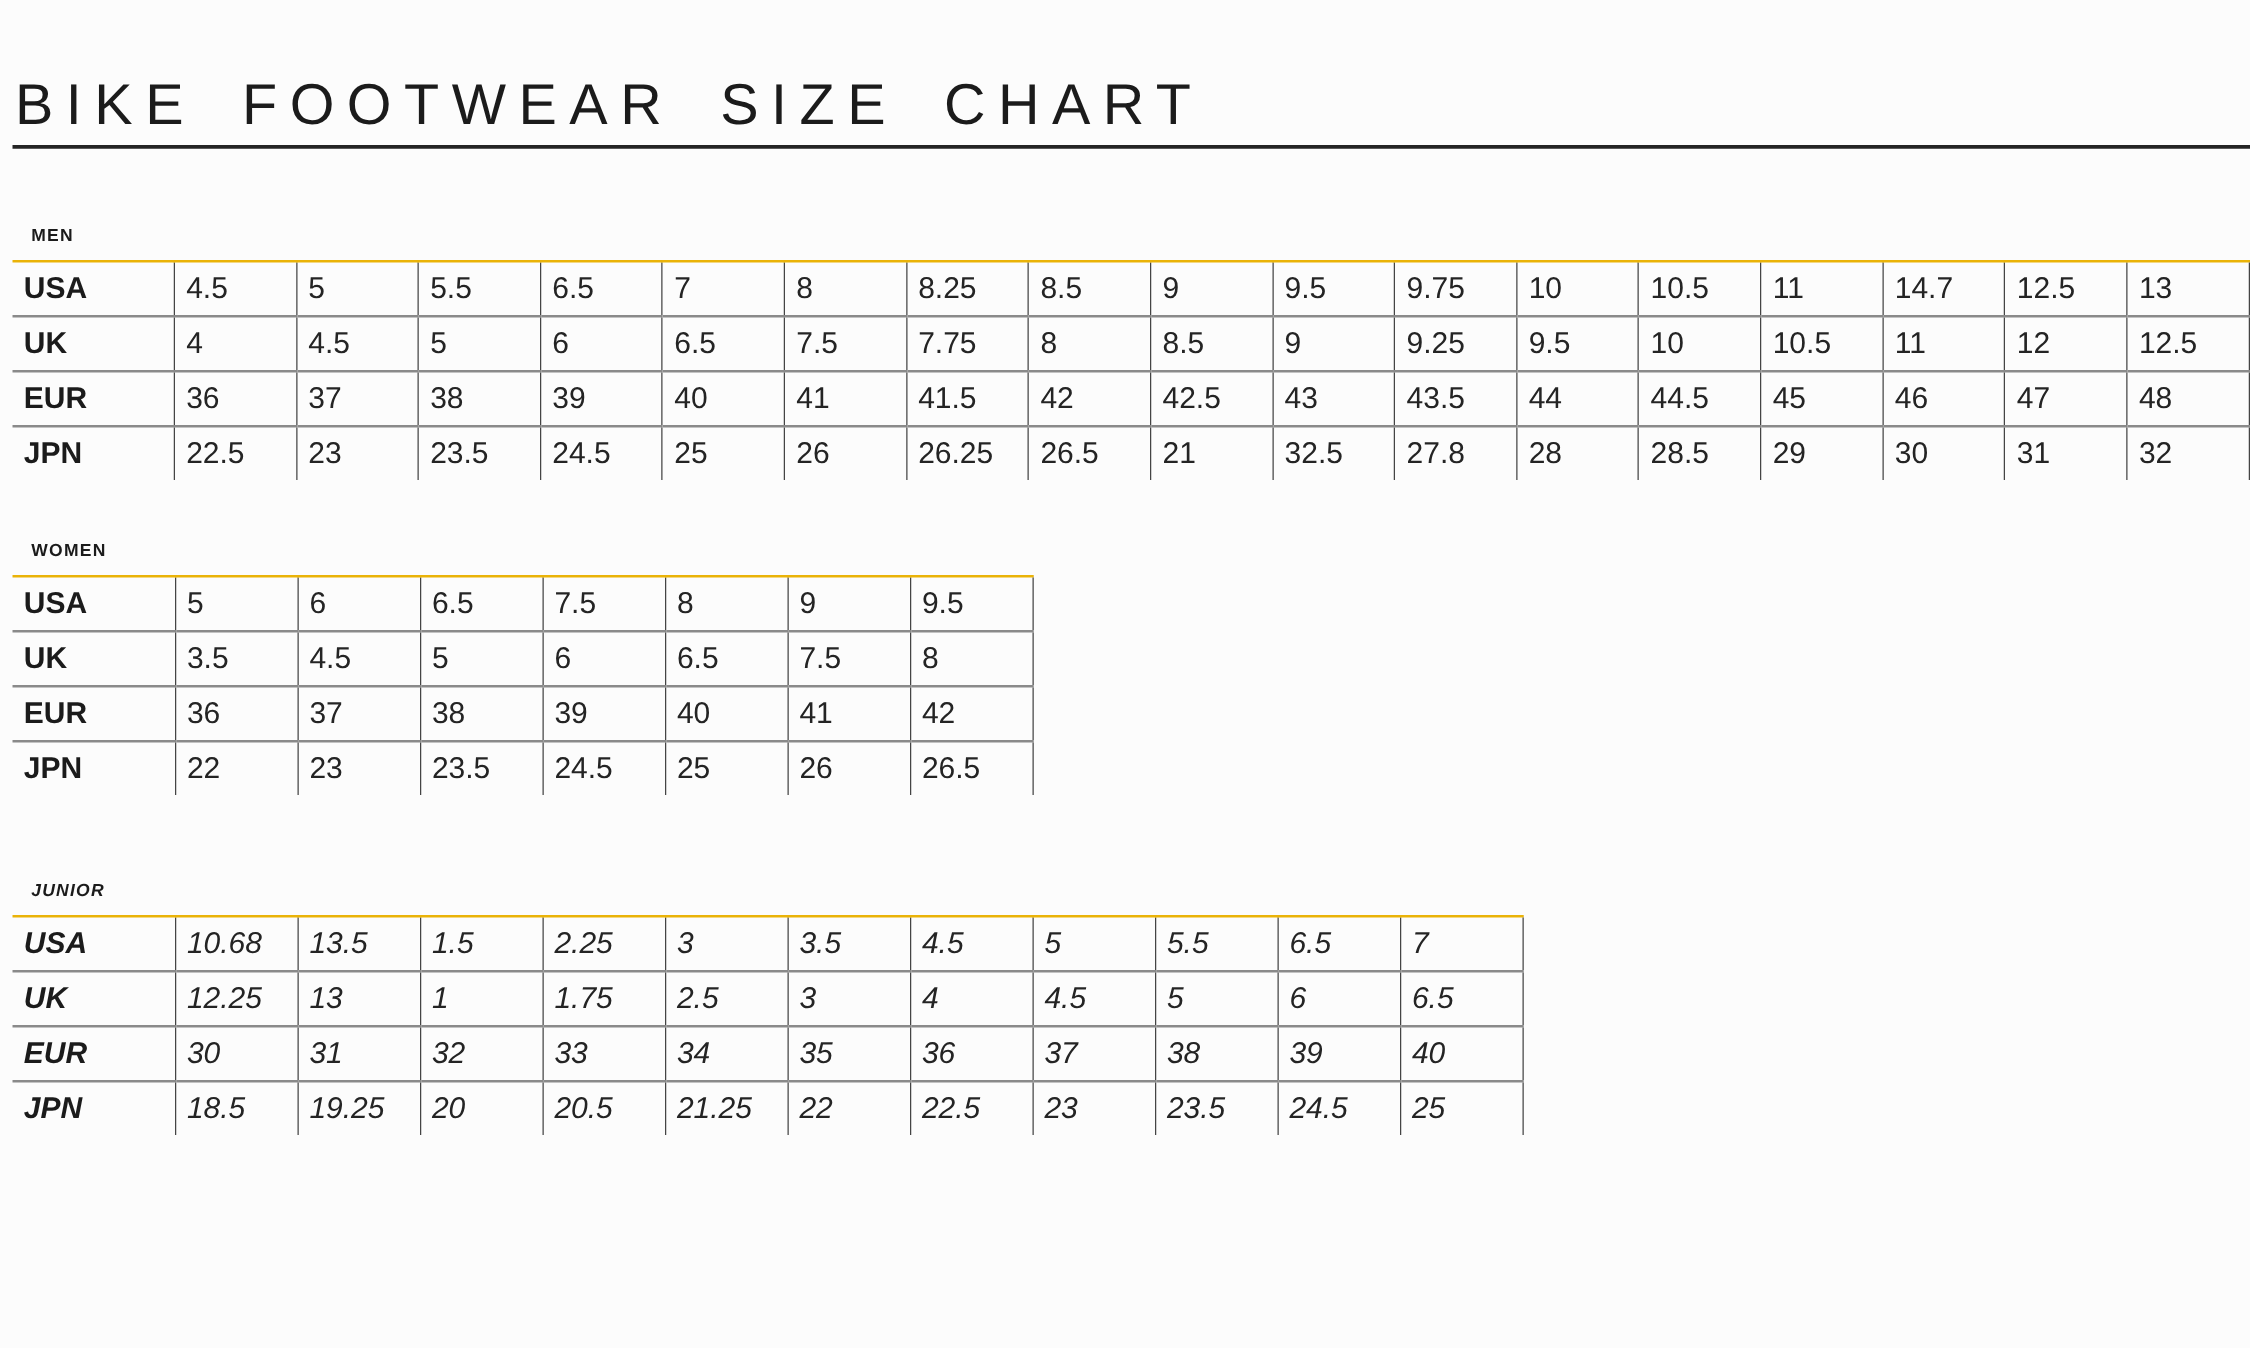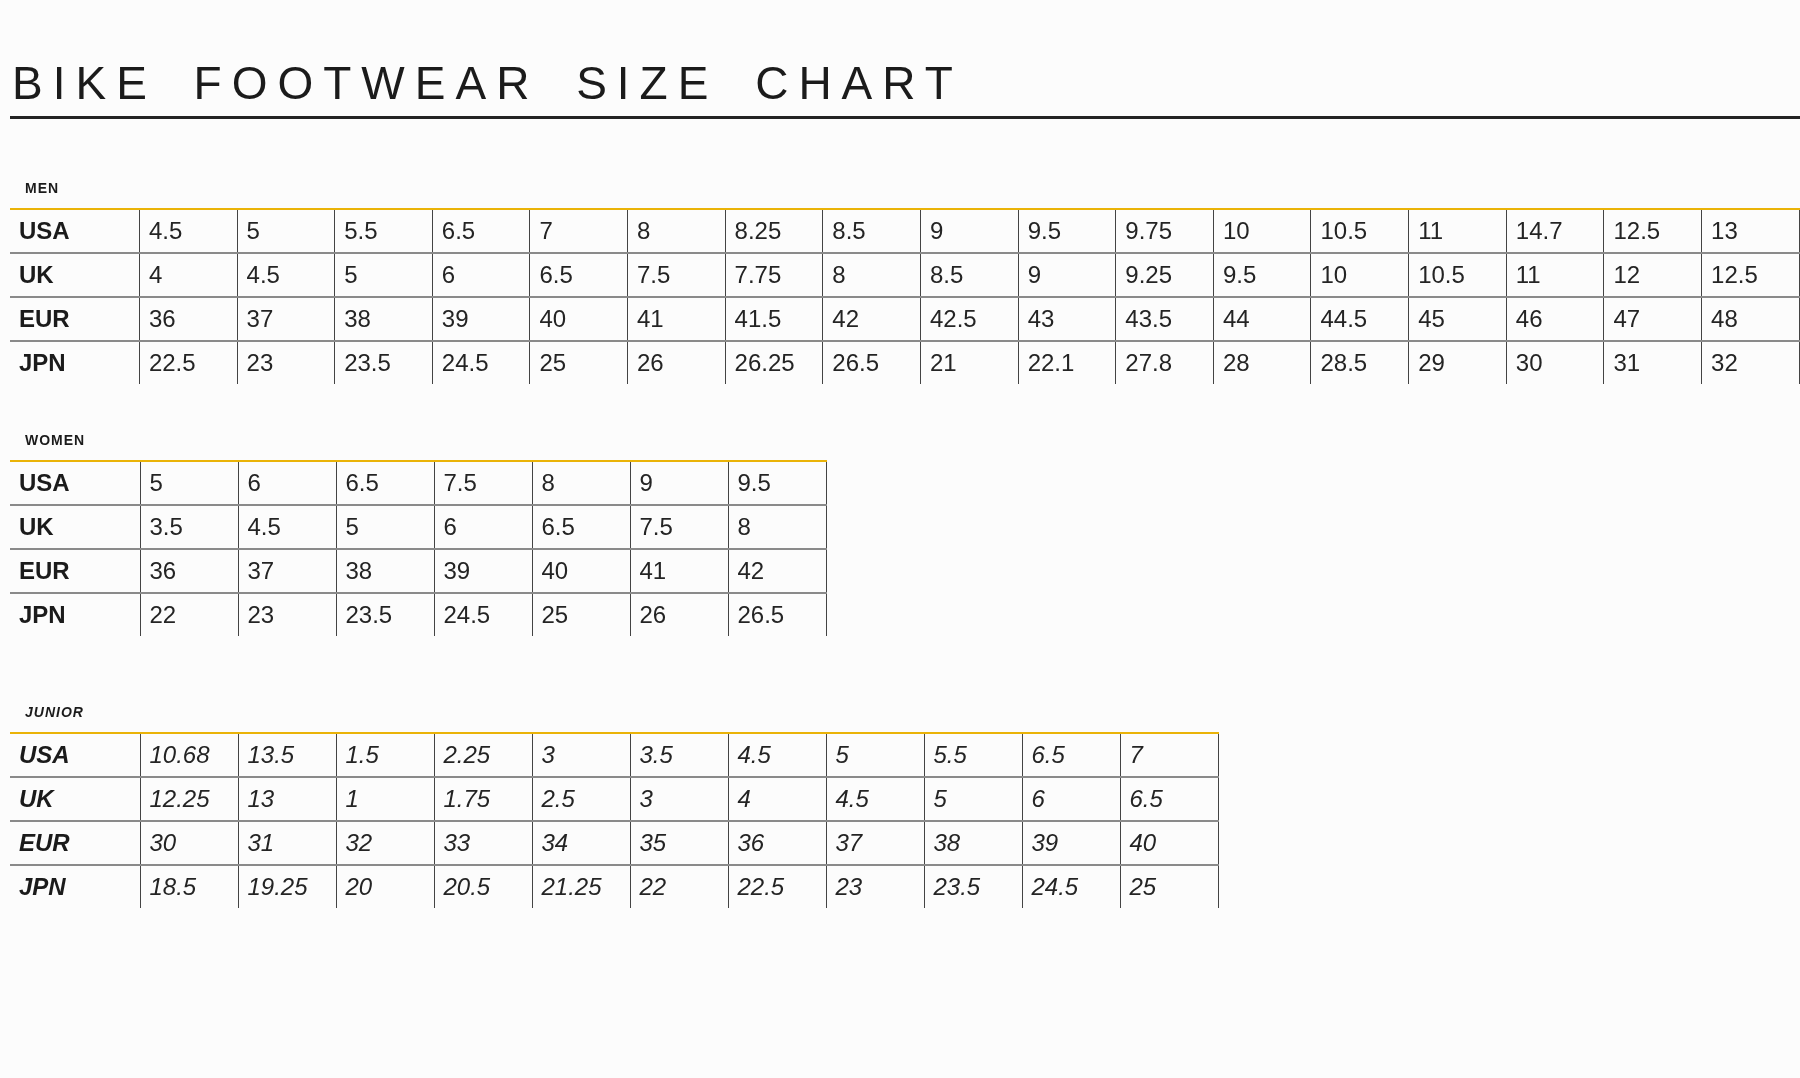--- a/index.html
+++ b/index.html
@@ -177,21 +177,21 @@
             <td>JPN</td>
             <td>22.5</td>
             <td>23</td>
             <td>23.5</td>
             <td>24.5</td>
             <td>25</td>
             <td>26</td>
             <td>26.25</td>
             <td>26.5</td>
             <td>21</td>
-            <td>22.1</td>
+            <td>32.5</td>
             <td>27.8</td>
             <td>28</td>
             <td>28.5</td>
             <td>29</td>
             <td>30</td>
             <td>31</td>
             <td>32</td>
           </tr>
         </tbody>
       </table>

